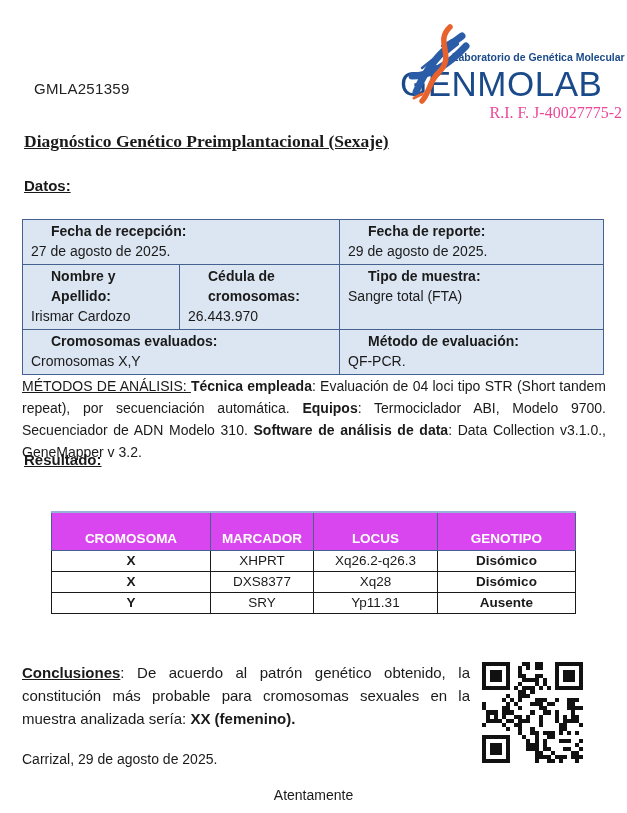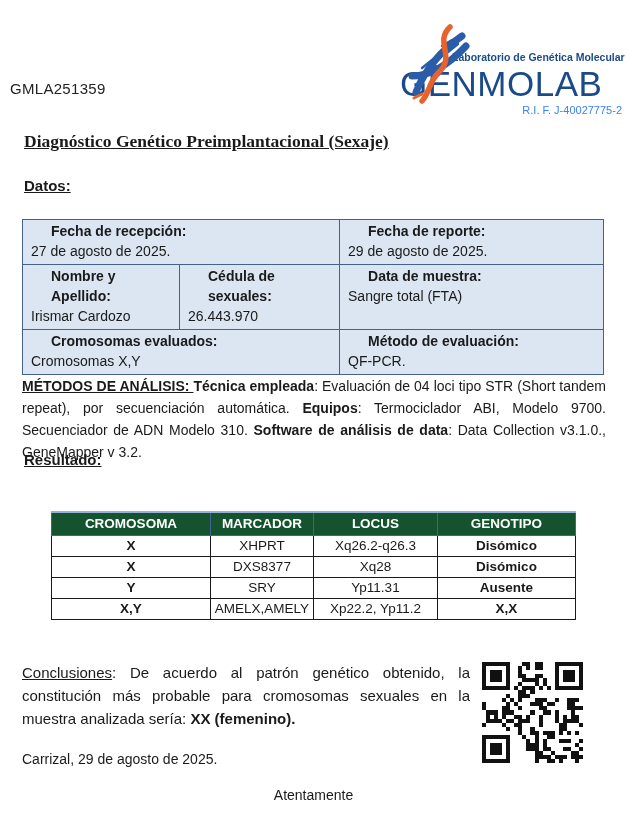--- a/index.html
+++ b/index.html
@@ -1,60 +1,60 @@
 <!DOCTYPE html>
 <html><head>
 <meta charset="utf-8">
 <style>
   html,body{margin:0;padding:0;background:#fff;}
   .page{position:relative;width:627px;height:813px;background:#ffffff;
         font-family:"Liberation Sans",sans-serif;color:#1a1a1a;overflow:hidden;}
   .abs{position:absolute;}
 
-  .report-code{left:10px;top:80px;font-size:15px;letter-spacing:.3px;color:#222;}
+  .report-code{left:34px;top:80px;font-size:15px;letter-spacing:.3px;color:#222;}
 
   
   .logo{left:388px;top:24px;width:234px;height:102px;}
   .logo .tagline{position:absolute;left:64px;top:27px;font-size:10.5px;font-weight:600;
                  color:#1b4a8a;white-space:nowrap;}
   .logo .brand{position:absolute;left:12px;top:42px;font-size:35px;font-weight:400;
                color:#1b4a8a;letter-spacing:.5px;line-height:1;}
   .logo .helix{position:absolute;left:20px;top:0px;}
-  .logo .rif{position:absolute;right:0px;top:80px;font-family:Liberation Sans, sans-serif;
-             font-size:11px;color:#3b82f6;white-space:nowrap;}
+  .logo .rif{position:absolute;right:0px;top:80px;font-family:Liberation Serif, serif;
+             font-size:16px;color:#ec4899;white-space:nowrap;}
 
   .doc-title{left:24px;top:131px;font-family:"Liberation Serif",serif;font-size:17.5px;
              font-weight:bold;text-decoration:underline;}
   .section-label{font-size:15px;font-weight:bold;text-decoration:underline;}
   .datos-label{left:24px;top:177px;text-align:right;}
   .resultado-label{left:24px;top:451px;}
 
   
   table.datos{position:absolute;left:22px;top:219px;width:581px;border-collapse:collapse;
               background:#dce6f2;table-layout:fixed;}
   table.datos td{border:1.6px solid #44618f;padding:1px 8px 3px;vertical-align:top;}
   .cell-label{font-weight:bold;font-size:14px;line-height:20px;padding-left:20px;}
   .cell-value{font-size:14px;line-height:20px;}
 
   
   .methods{left:22px;top:375px;width:584px;font-size:14px;line-height:22px;text-align:justify;}
-  .methods .hd{font-weight:bold;text-decoration:underline;}
+  .methods .hd{font-weight:normal;text-decoration:underline;}
   .methods .b{font-weight:bold;}
 
   
   table.result{position:absolute;left:51px;top:511px;width:524px;border-collapse:collapse;
                table-layout:fixed;text-align:center;font-size:13.5px;}
-  table.result th{background:#14532d;color:#ffffff;font-weight:bold;padding:3px 0 4px;
+  table.result th{background:#d946ef;color:#ffffff;font-weight:bold;padding:18px 0 4px;
                   border:1px solid #44618f;border-top:2.5px solid #95b3d7;}
   table.result td{border:1px solid #1a1a1a;padding:2px 0 3px;}
   table.result td.b{font-weight:bold;}
 
   
   .conclusions{left:22px;top:661px;width:448px;font-size:15px;line-height:23px;text-align:justify;}
-  .conclusions .hd{font-weight:normal;text-decoration:underline;}
+  .conclusions .hd{font-weight:bold;text-decoration:underline;}
   .conclusions .b{font-weight:bold;}
 
   .qr{left:482px;top:662px;width:101px;height:101px;}
   .qr svg{display:block;width:101px;height:101px;}
   .qr rect{fill:#111;}
 
   .place-date{left:22px;top:751px;font-size:14px;}
   .closing{left:22px;top:787px;width:583px;text-align:center;font-size:14px;}
 </style>
 </head>
@@ -97,25 +97,25 @@
         <div class="cell-label">Fecha de reporte:</div>
         <div class="cell-value">29 de agosto de 2025.</div>
       </td>
     </tr>
     <tr>
       <td>
         <div class="cell-label">Nombre y Apellido:</div>
         <div class="cell-value">Irismar Cardozo</div>
       </td>
       <td>
-        <div class="cell-label">Cédula de sexuales:</div>
+        <div class="cell-label">Cédula de cromosomas:</div>
         <div class="cell-value">26.443.970</div>
       </td>
       <td>
-        <div class="cell-label">Data de muestra:</div>
+        <div class="cell-label">Tipo de muestra:</div>
         <div class="cell-value">Sangre total (FTA)</div>
       </td>
     </tr>
     <tr>
       <td colspan="2">
         <div class="cell-label">Cromosomas evaluados:</div>
         <div class="cell-value">Cromosomas X,Y</div>
       </td>
       <td>
         <div class="cell-label">Método de evaluación:</div>
@@ -155,26 +155,20 @@
       <td class="b">X</td>
       <td>DXS8377</td>
       <td>Xq28</td>
       <td class="b">Disómico</td>
     </tr>
     <tr>
       <td class="b">Y</td>
       <td>SRY</td>
       <td>Yp11.31</td>
       <td class="b">Ausente</td>
-    </tr>
-    <tr>
-      <td class="b">X,Y</td>
-      <td>AMELX,AMELY</td>
-      <td>Xp22.2, Yp11.2</td>
-      <td class="b">X,X</td>
     </tr>
   </tbody>
     </table>
 
   <div class="abs conclusions">
     <span class="hd">Conclusiones</span><span>: De acuerdo al patrón genético obtenido, la constitución más probable para cromosomas sexuales en la muestra analizada sería: </span><span class="b">XX (femenino).</span>
   </div>
 
   <div class="abs qr">
     <svg viewBox="0 0 25 25" shape-rendering="crispEdges">

